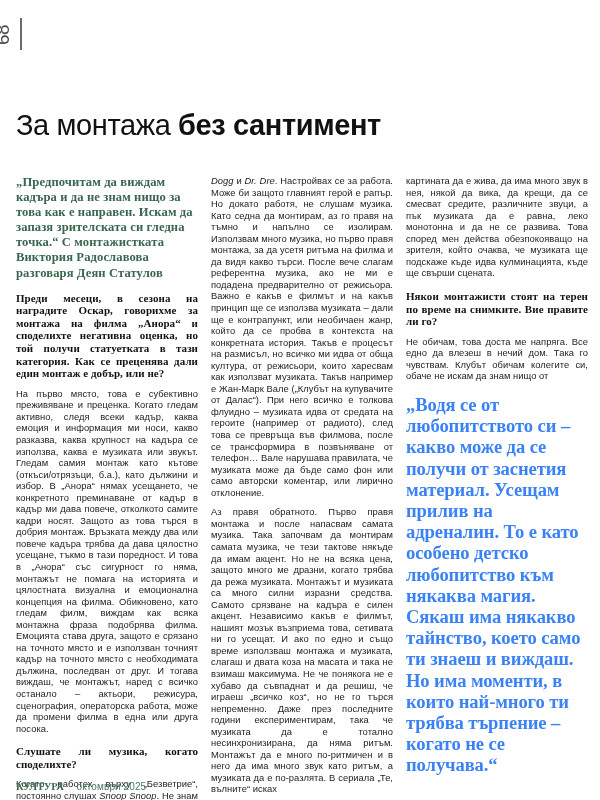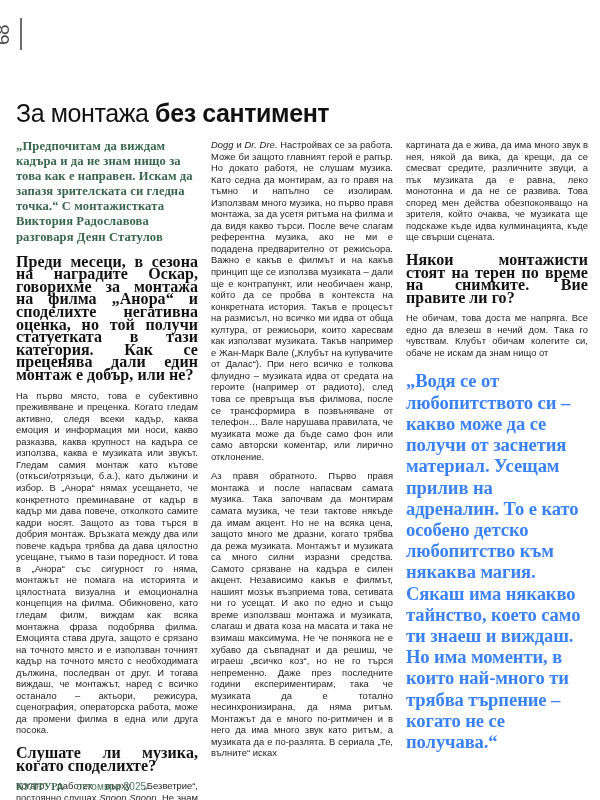--- a/index.html
+++ b/index.html
@@ -47,24 +47,24 @@
     top: 10px;
     width: 2px;
     height: 32px;
     background: #6b6b6b;
   }
 
   
   .headline {
     position: absolute;
     left: 16px;
-    top: 84px;
+    top: 92px;
     width: 575px;
     font-family: "Liberation Sans", sans-serif;
-    font-size: 25px;
+    font-size: 29px;
     line-height: 1.0;
     letter-spacing: -0.4px;
     color: #111111;
     white-space: nowrap;
   }
   .headline .hl-light { font-weight: 400; }
   .headline .hl-bold  { font-weight: 700; }
 
   
   .columns {
@@ -72,38 +72,39 @@
     left: 16px;
     top: 139px;
     width: 572px;
     height: 640px;
     display: flex;
     gap: 13px;
   }
   .col {
     width: 182px;
     position: relative;
+    margin-top: 36px;
   }
 
   
   .lede {
     font-family: "Liberation Serif", "DejaVu Serif", serif;
     font-weight: 700;
     font-size: 12.6px;
     line-height: 15.1px;
     color: #38664e;
     margin: 0 0 11px 0;
     letter-spacing: 0.1px;
   }
 
   
   .question {
     font-family: "Liberation Serif", "DejaVu Serif", serif;
     font-weight: 700;
-    font-size: 16px;
+    font-size: 11px;
     line-height: 12.6px;
     color: #121212;
     margin: 11px 0 8px 0;
     text-align: justify;
     letter-spacing: 0.05px;
   }
   .question:first-child { margin-top: 0; }
 
   
   .body-par {

